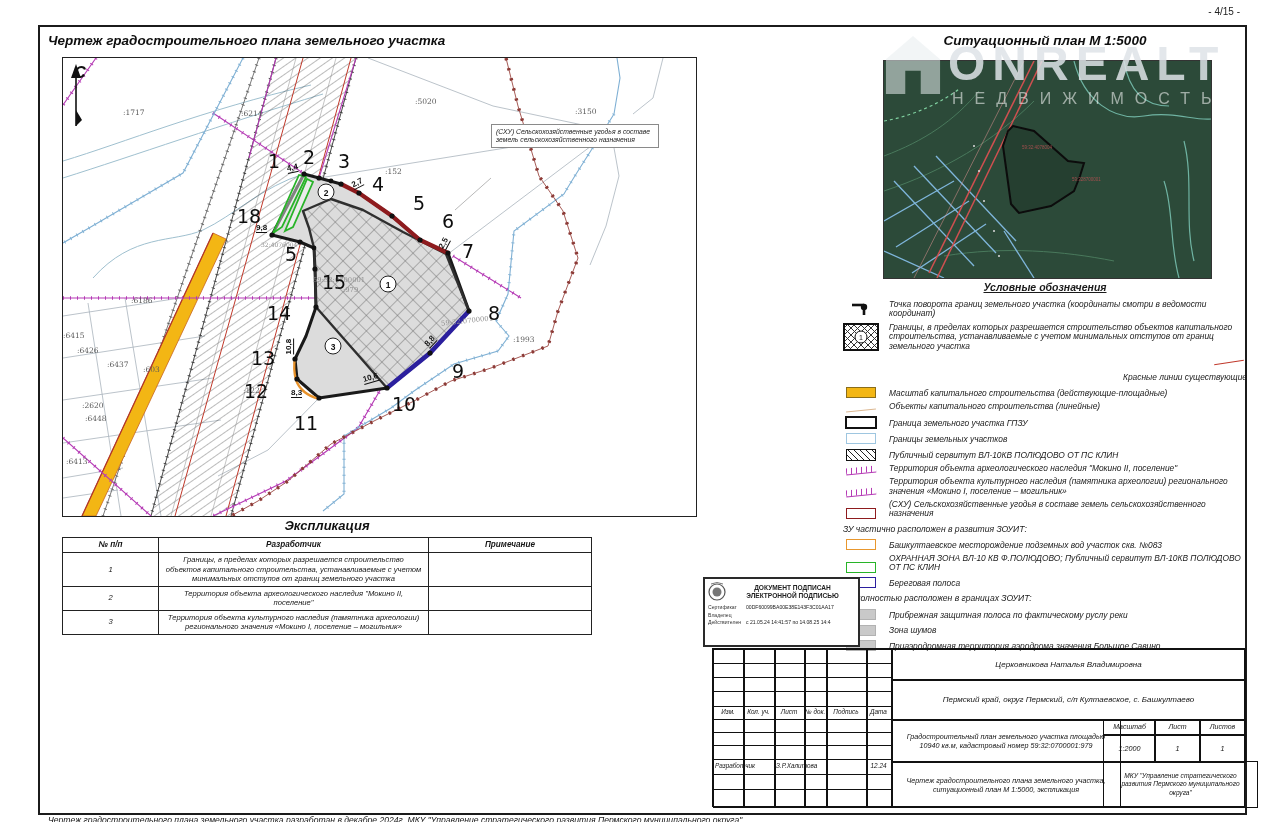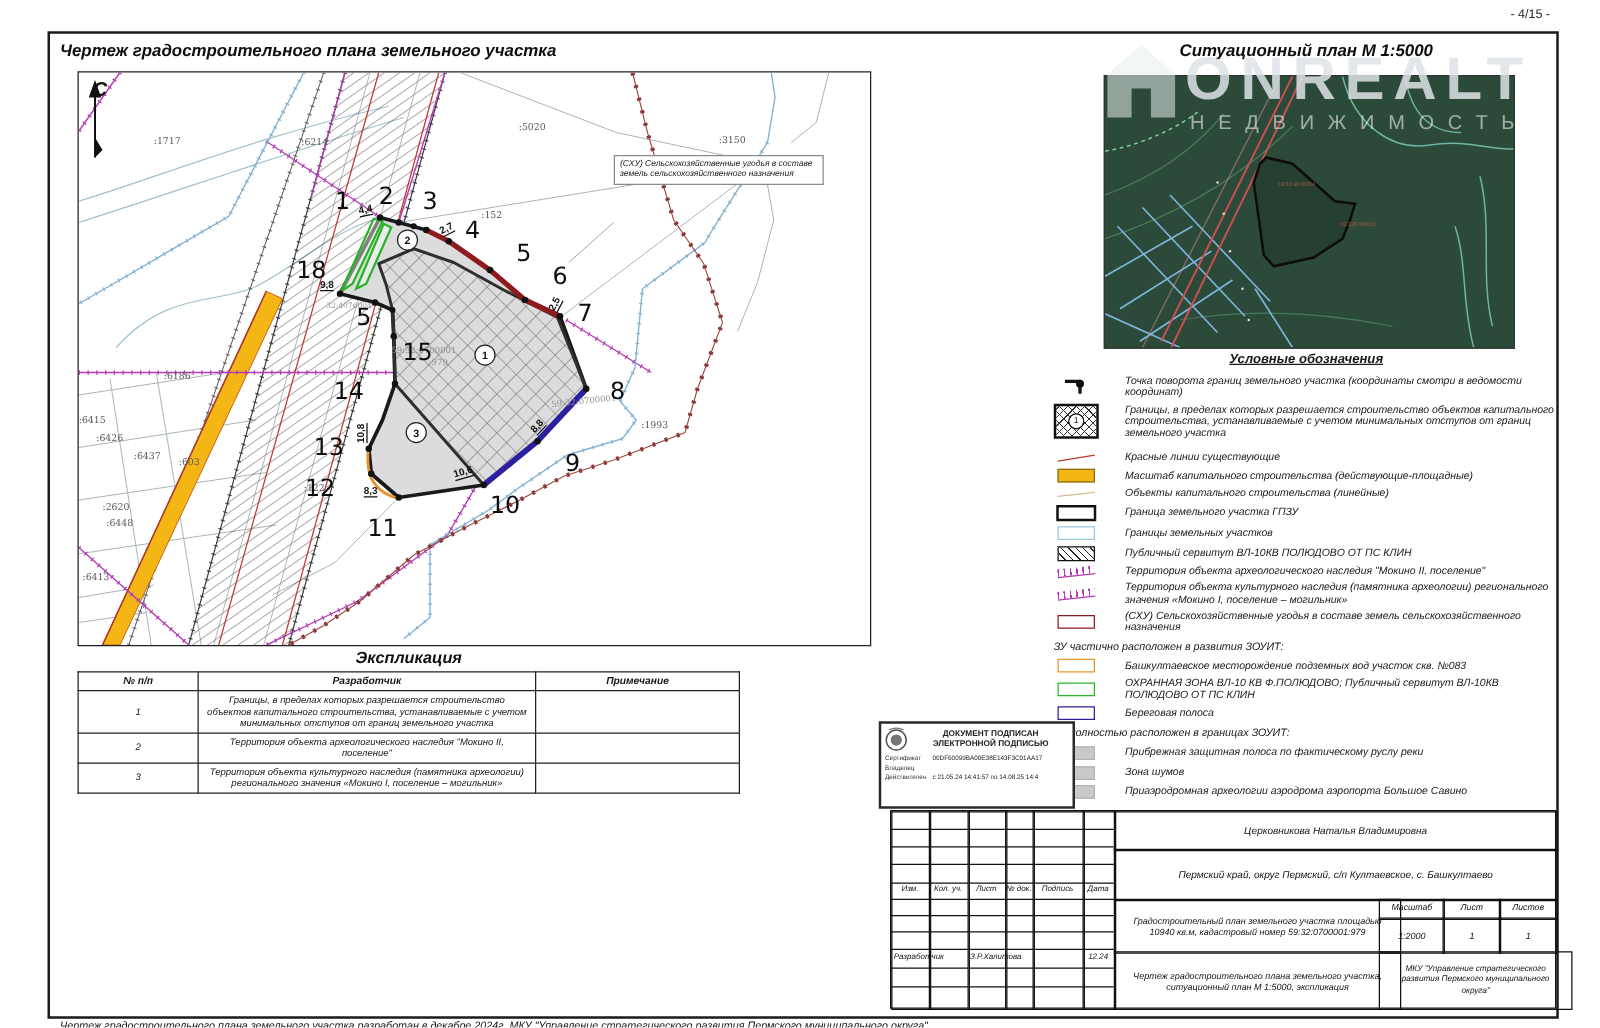--- a/index.html
+++ b/index.html
@@ -20,21 +20,21 @@
   .north .c{font-size:16px;font-weight:bold;font-style:italic;}
   
   .sit-map{left:883px;top:60px;width:327px;height:217px;border:1.2px solid #333;background:#2c4a39;overflow:hidden;}
   .wm{position:absolute;z-index:6;pointer-events:none;}
   .wm-top{left:948px;top:36px;font-size:48px;font-weight:bold;letter-spacing:7px;color:rgba(222,227,231,0.85);}
   .wm-bot{left:952px;top:90px;font-size:16px;letter-spacing:11px;color:rgba(255,255,255,0.55);}
   .maplbl{position:absolute;font-size:4.5px;color:rgba(170,80,80,0.95);white-space:nowrap;z-index:4;}
   
   .legend{left:843px;top:282px;width:404px;font-size:8.4px;font-style:italic;color:#1a1a1a;line-height:1.13;}
   .legend h4{margin:0 0 6px 0;text-align:center;font-size:10.5px;text-decoration:underline;font-weight:bold;}
-  .lg-row{display:flex;gap:21px;margin-bottom:3.5px;align-items:center;}
+  .lg-row{display:flex;gap:10px;margin-bottom:3.5px;align-items:flex-end;}
   .lg-group{margin:6px 0 4px 0;font-size:8.6px;}
   .sw{width:36px;min-width:36px;display:flex;align-items:center;justify-content:center;margin-top:1px;}
   .sw-rect{width:28px;height:9px;background:#fff;}
   .sw-line{width:30px;height:0;}
   .sw-point svg{display:block;}
   .sw-hatchbox{width:32px;height:24px;border:2px solid #101010;position:relative;background:
      repeating-linear-gradient(45deg,transparent 0 4px,#333 4px 4.8px),
      repeating-linear-gradient(-45deg,transparent 0 4px,#333 4px 4.8px);}
   .sw-hatchbox i{position:absolute;left:50%;top:50%;transform:translate(-50%,-50%);width:11px;height:11px;border:1px solid #111;border-radius:50%;background:#fff;font-size:7px;font-style:normal;display:flex;align-items:center;justify-content:center;}
   .sw-hatchrect{width:28px;height:10px;border:1.3px solid #111;background:repeating-linear-gradient(45deg,transparent 0 3.4px,#222 3.4px 4.2px);}
@@ -329,21 +329,21 @@
     <span>Точка поворота границ земельного участка (координаты смотри в ведомости координат)</span>
   </div>
   <div class="lg-row" style="margin-bottom:10px;">
     <span class="sw">
         <span class="sw-hatchbox">
           <i>1</i>
         </span>
       </span>
     <span>Границы, в пределах которых разрешается строительство объектов капитального строительства, устанавливаемые с учетом минимальных отступов от границ земельного участка</span>
   </div>
-  <div class="lg-row" style="margin-top:10px;">
+  <div class="lg-row" style="margin-top:10px;flex-direction:column;">
     <span class="sw">
         <span class="sw-line" style="border-top:1.6px solid #c0392b;transform:rotate(-9deg);"></span>
       </span>
     <span>Красные линии существующие</span>
   </div>
   <div class="lg-row">
     <span class="sw">
         <span class="sw-rect" style="background:#f3b614;border:1px solid #8a6d1a;"></span>
       </span>
     <span>Масштаб капитального строительства (действующие-площадные)</span>
@@ -423,21 +423,21 @@
   <div class="lg-row">
     <span class="sw">
         <span class="sw-rect" style="background:#c9c9c9;border:1px solid #b2b2b2;"></span>
       </span>
     <span>Зона шумов</span>
   </div>
   <div class="lg-row">
     <span class="sw">
         <span class="sw-rect" style="background:#c9c9c9;border:1px solid #b2b2b2;"></span>
       </span>
-    <span>Приаэродромная археологии аэродрома аэропорта Большое Савино</span>
+    <span>Приаэродромная территория аэродрома значения Большое Савино</span>
   </div>
 </div>
 
 <div class="abs expl">
   <h3>Экспликация</h3>
   <table>
     <tbody>
         <tr>
       <th class="c-num">№ п/п</th>
       <th>Разработчик</th>

